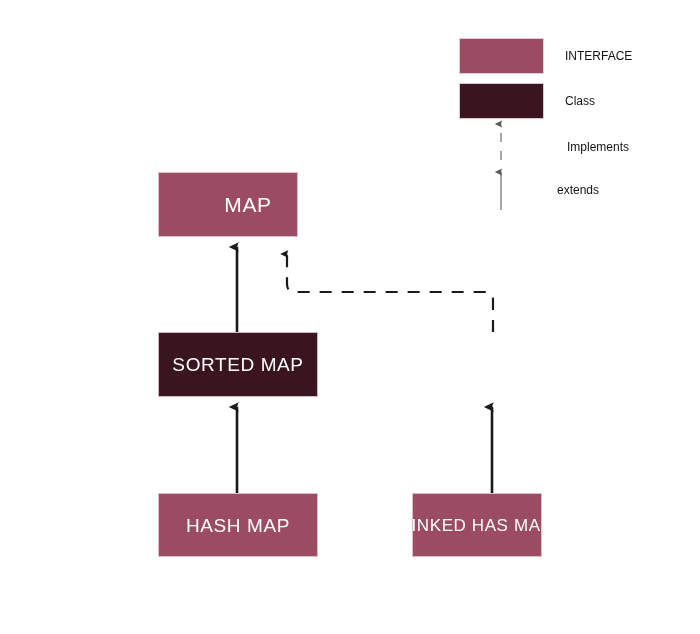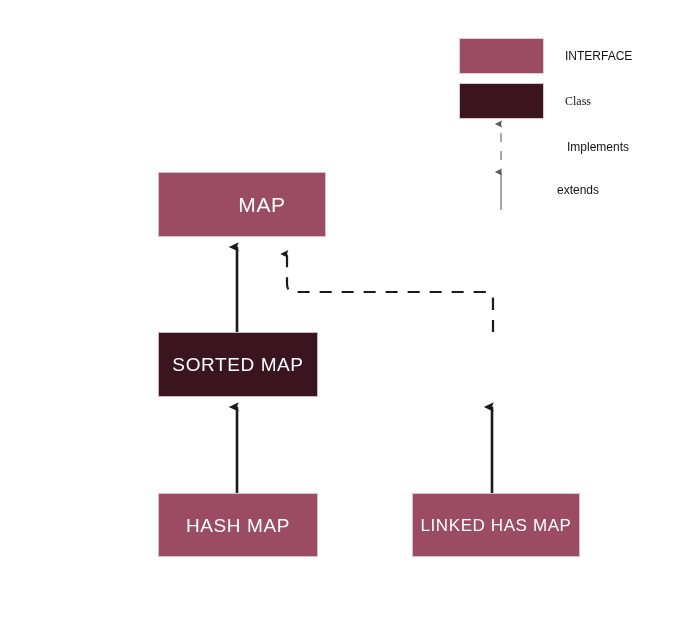--- a/index.html
+++ b/index.html
@@ -33,33 +33,33 @@
     color: #ffffff;
     font-family: "Liberation Sans", sans-serif;
     font-weight: 300;
     letter-spacing: 0.6px;
     white-space: nowrap;
     line-height: 1;
   }
   .node.interface { background: #9c4c62; }
   .node.klass     { background: #3a1520; }
 
-  #node-map          { left: 158px; top: 172px; width: 168px; height: 65px; padding-left: 40px; }
+  #node-map          { left: 158px; top: 172px; width: 140px; height: 65px; padding-left: 40px; }
   #node-map .node-label { font-size: 21px; }
 
   #node-sorted-map   { left: 158px; top: 332px; width: 160px; height: 65px; }
   #node-sorted-map .node-label { font-size: 19px; }
 
   #node-hash-map     { left: 412px; top: 332px; width: 160px; height: 65px; }
   #node-hash-map .node-label { font-size: 19px; }
 
   #node-tree-map     { left: 158px; top: 493px; width: 160px; height: 64px; }
   #node-tree-map .node-label { font-size: 19px; }
 
-  #node-linked-hash-map { left: 412px; top: 493px; width: 168px; height: 64px; }
+  #node-linked-hash-map { left: 412px; top: 493px; width: 130px; height: 64px; }
   #node-linked-hash-map .node-label { font-size: 17px; }
 
   
   #connectors {
     position: absolute;
     left: 0;
     top: 0;
     width: 700px;
     height: 634px;
     z-index: 2;
@@ -88,21 +88,21 @@
   .legend-label {
     position: absolute;
     color: #141414;
     font-family: "Liberation Sans", sans-serif;
     font-size: 12px;
     font-weight: 400;
     white-space: nowrap;
     line-height: 1;
   }
   #legend-label-interface  { left: 106px; top: 12px; }
-  #legend-label-class      { left: 106px; top: 57px; font-family: Liberation Serif, serif; }
+  #legend-label-class      { left: 106px; top: 57px; }
   #legend-label-implements { left: 108px; top: 103px; }
   #legend-label-extends    { left: 98px; top: 146px; }
 
   #legend-arrows {
     position: absolute;
     left: 0;
     top: 0;
     width: 230px;
     height: 180px;
   }

